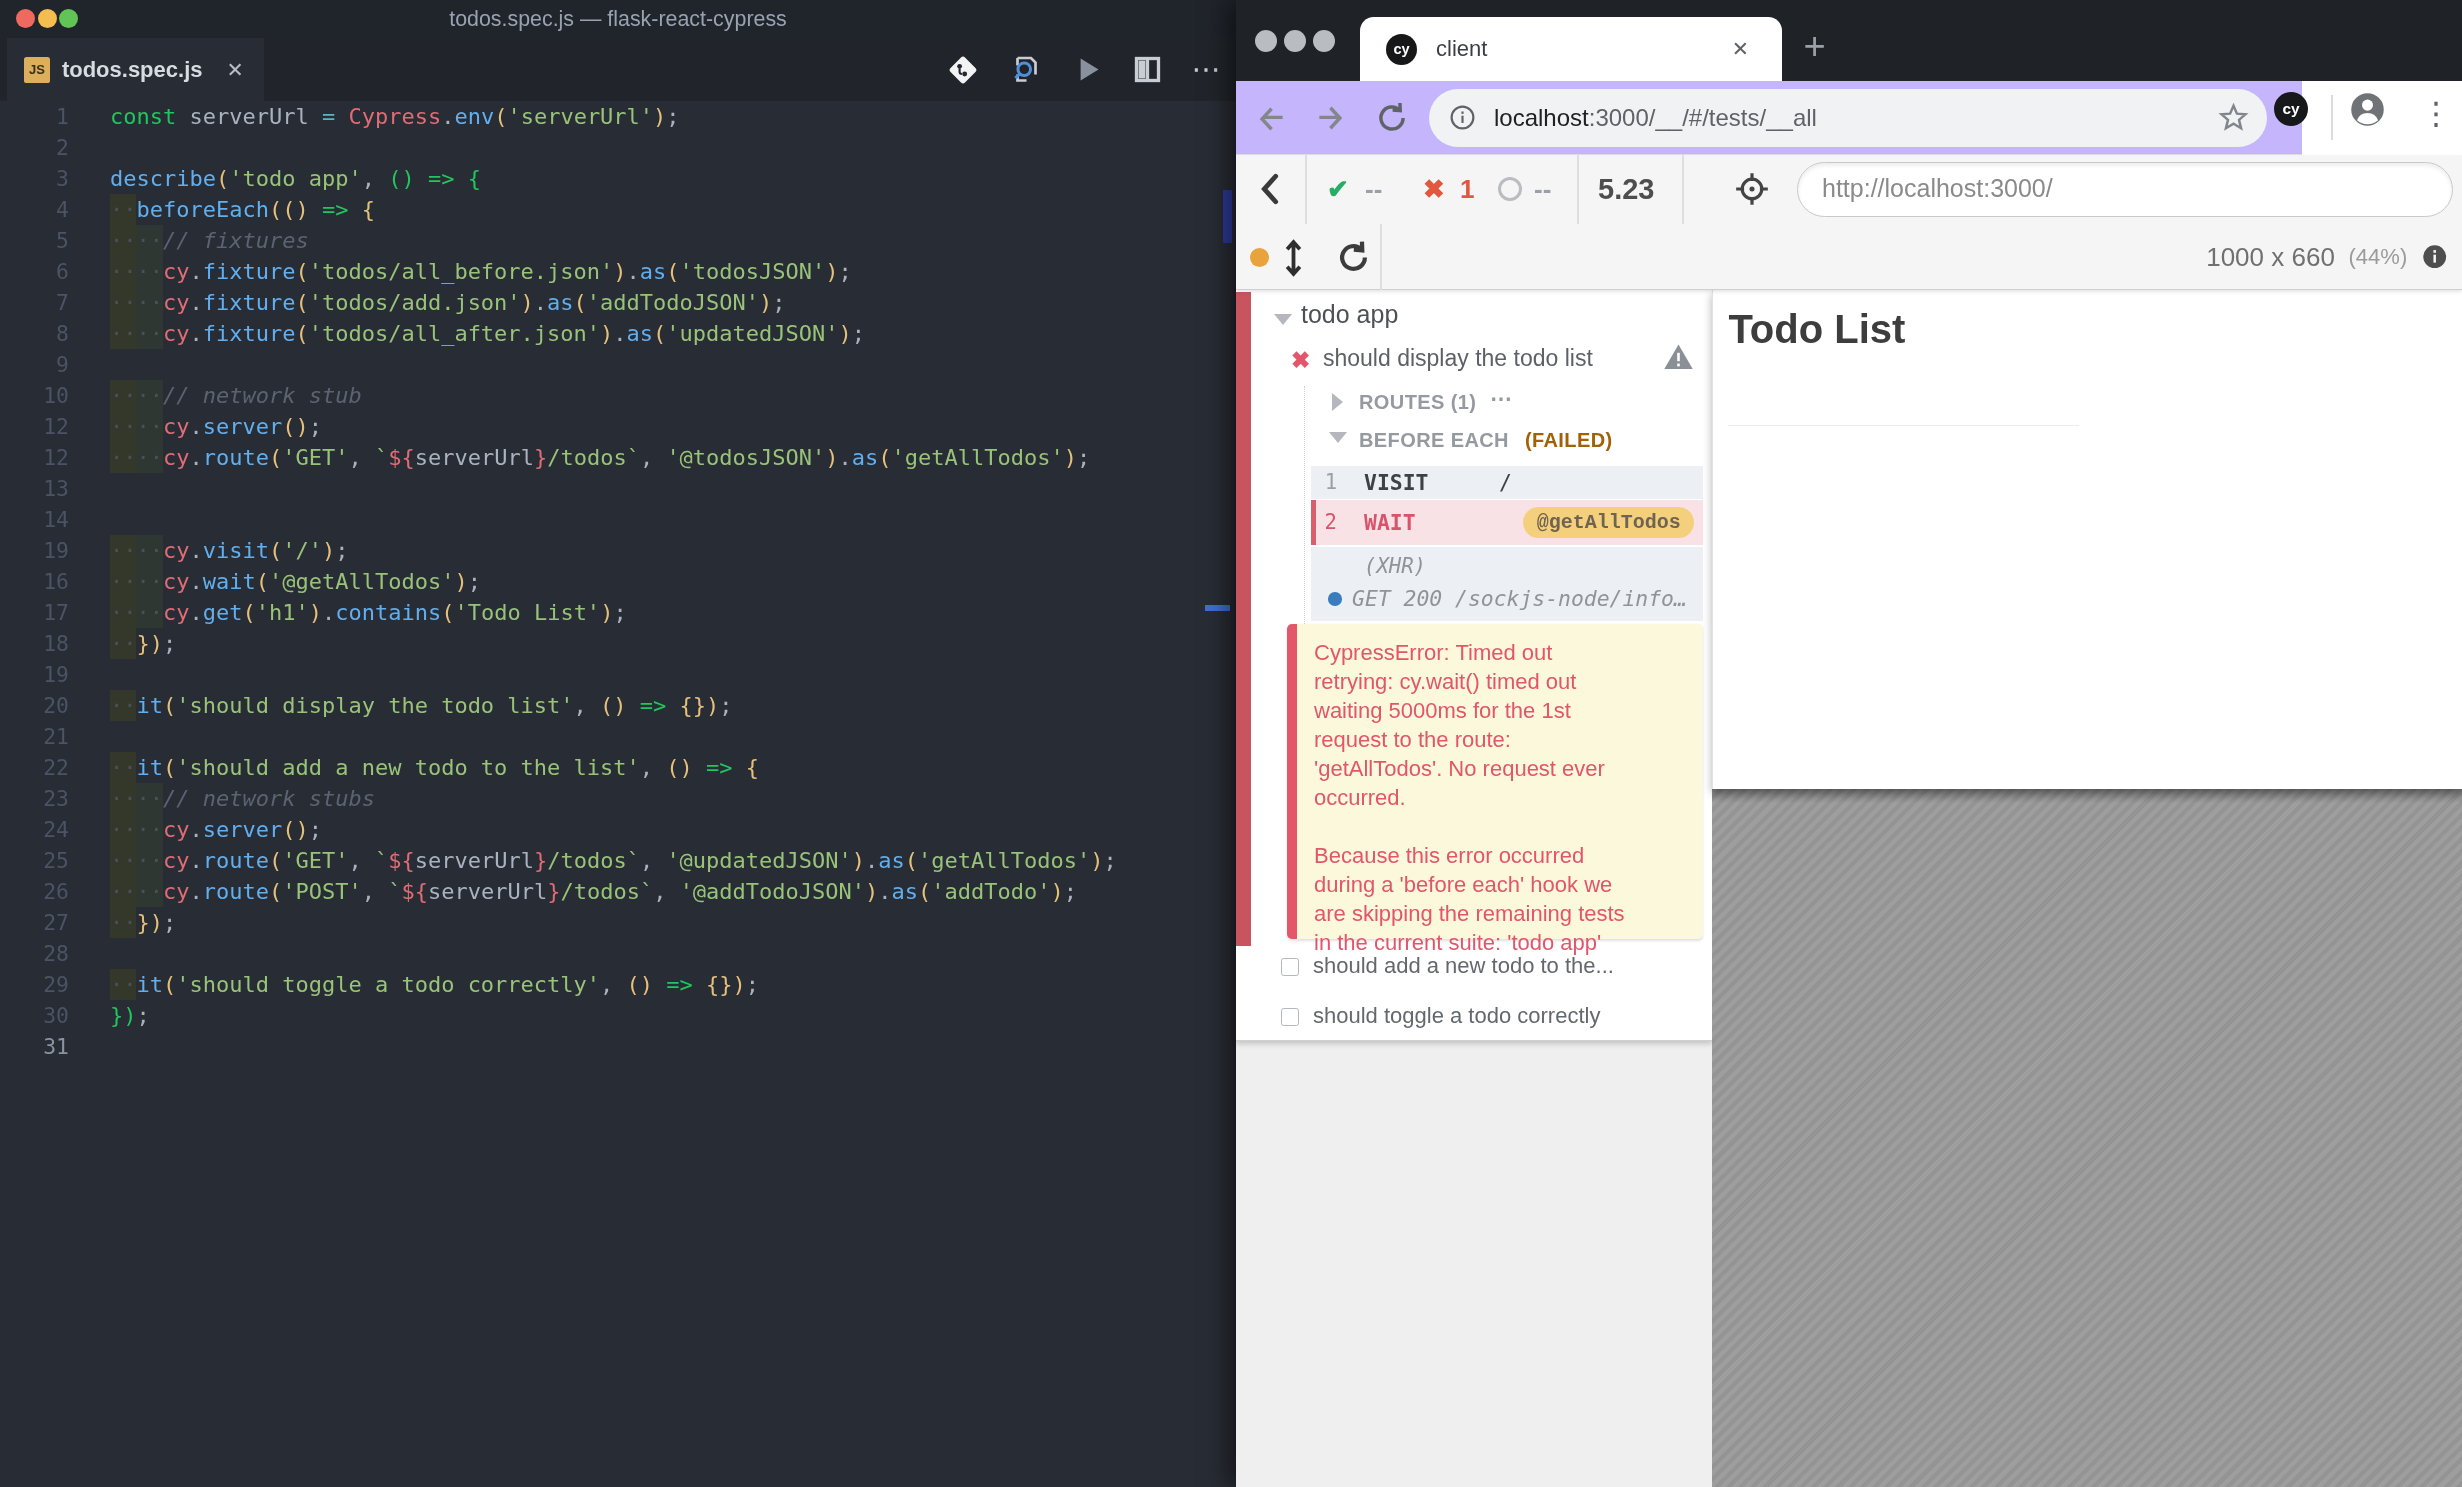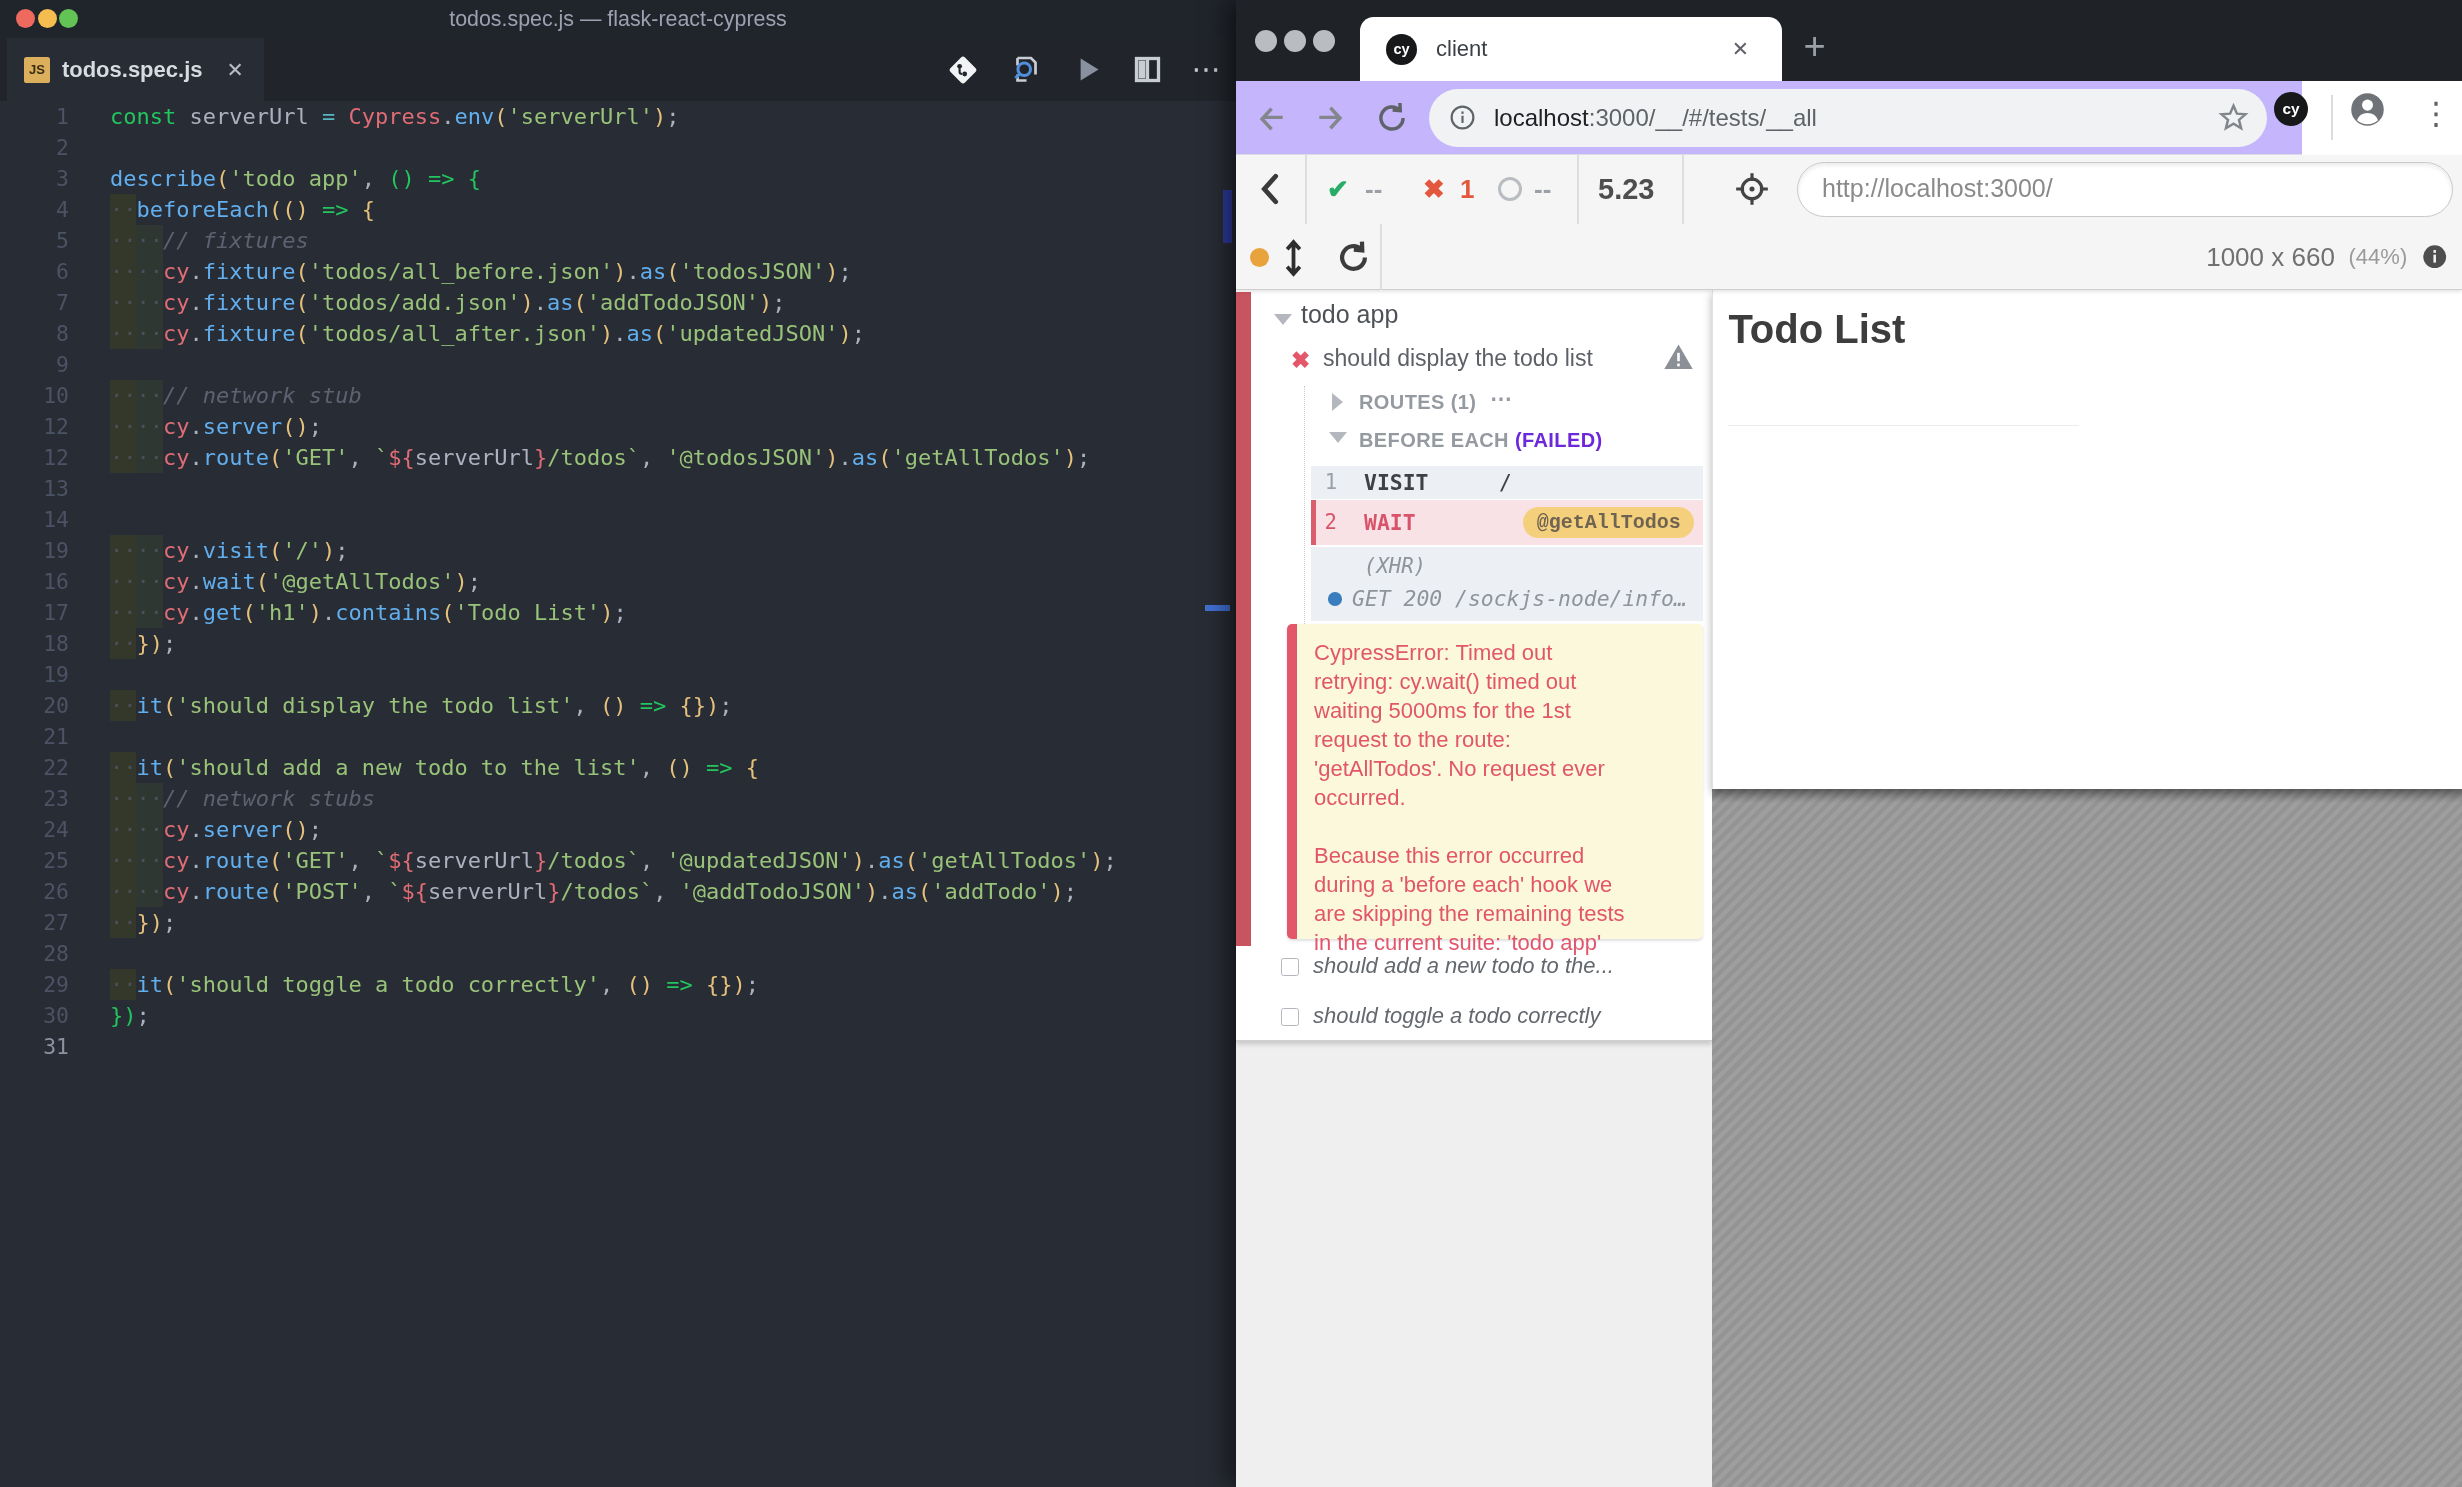--- a/index.html
+++ b/index.html
@@ -69,37 +69,37 @@
   .cy-content { left:0; top:135px; width:1226px; height:1198px; }
   .reporter { left:0; top:0; width:476px; height:1198px; background:#efefef; }
   .rep-card { left:0; top:0; width:476px; height:751px; background:#fff; border-bottom:0.9px solid #d0d0d0; box-shadow:0 2.6px 5.1px rgba(0,0,0,.18); }
   .red-strip { left:0; top:1.7px; width:14.6px; height:654px; background:#c7545f; }
   .caret-down { width:0; height:0; border-left:9.4px solid transparent; border-right:9.4px solid transparent; border-top:11px solid #b4b8be; }
   .caret-right { width:0; height:0; border-top:9.4px solid transparent; border-bottom:9.4px solid transparent; border-left:11px solid #b4b8be; }
   .suite-label { color:#4d5156; font-size:25px; }
   .fail-x { color:#e4576b; font-size:23px; font-weight:bold; }
   .test-label { color:#5d6167; font-size:23px; }
   .sect-label { color:#9599a0; font-size:20px; font-weight:bold; letter-spacing:0.4px; }
-  .sect-fail { color:#6d28d9; }
+  .sect-fail { color:#a16207;margin-left:10px; }
   .dotline { left:68px; top:96px; height:238px; border-left:1.7px dotted #c9ccd2; }
   .cmdlog { left:75px; top:176px; width:392px; font-family:"DejaVu Sans Mono", monospace; }
   .cmdrow1 { left:0; top:0; width:392px; height:33px; background:#ecf0f4; }
   .cmdrow2 { left:0; top:34px; width:392px; height:45px; background:#f8e2e5; border-left:5.1px solid #da5f6d; }
   .cmdrow3 { left:0; top:81px; width:392px; height:74px; background:#ecf0f4; }
   .cmd-num { color:#9aa0a7; font-size:20.6px; }
   .cmd-name { color:#3e4247; font-size:21.4px; font-weight:bold; }
   .cmd-red { color:#d9546a; }
   .wait-pill { position:absolute; right:8.6px; top:6.9px; height:31px; line-height:31px; border-radius:15.4px; background:#f4d07c; color:#6f6352; font-size:20px; font-weight:bold; padding:0 13.7px;font-family:Liberation Mono, monospace; }
   .xhr-txt { color:#8f949a; font-size:20.6px; font-style:italic; }
   .net-dot { left:17px; top:45px; width:13.7px; height:13.7px; border-radius:50%; background:#3a7dbe; }
   .err-box { left:51px; top:334px; width:416px; height:315px; background:#fbf8dc; border-left:10.3px solid #e4576b; border-radius:5.1px; padding:13.7px 17px; box-shadow:0 1.7px 2.6px rgba(0,0,0,.12); }
   .err-p { color:#e2566a; font-size:22px; line-height:29px; font-weight:500; white-space:pre-line; }
   .err-p + .err-p { margin-top:29px; }
   .pend-sq { width:18px; height:18px; border:1.7px solid #b4b8bd; border-radius:2.6px; }
-  .pend-label { color:#63686e; font-size:22px;font-style:italic; }
+  .pend-label { color:#63686e; font-size:22px; }
 
   .app-frame { left:476px; top:0; width:750px; height:499px; background:#fff; box-shadow:0 4.3px 8.6px rgba(0,0,0,.3); border-left:0.9px solid #e2e2e2; }
   .app-h1 { left:15.4px; top:17px; color:#3d3d3d; font-size:40px; font-weight:bold; }
   .app-hr { left:15.4px; top:135px; width:351px; border-top:1.7px solid #ececec; }
   .stripes { left:476px; top:499px; width:750px; height:699px;
     background:repeating-linear-gradient(135deg,#9e9e9e 0 4.3px,#949494 4.3px 8.6px); }
   .stripes::before { content:""; position:absolute; left:0; top:0; width:100%; height:13.7px;
     background:linear-gradient(rgba(0,0,0,.22),transparent); }
 </style>
 </head>

